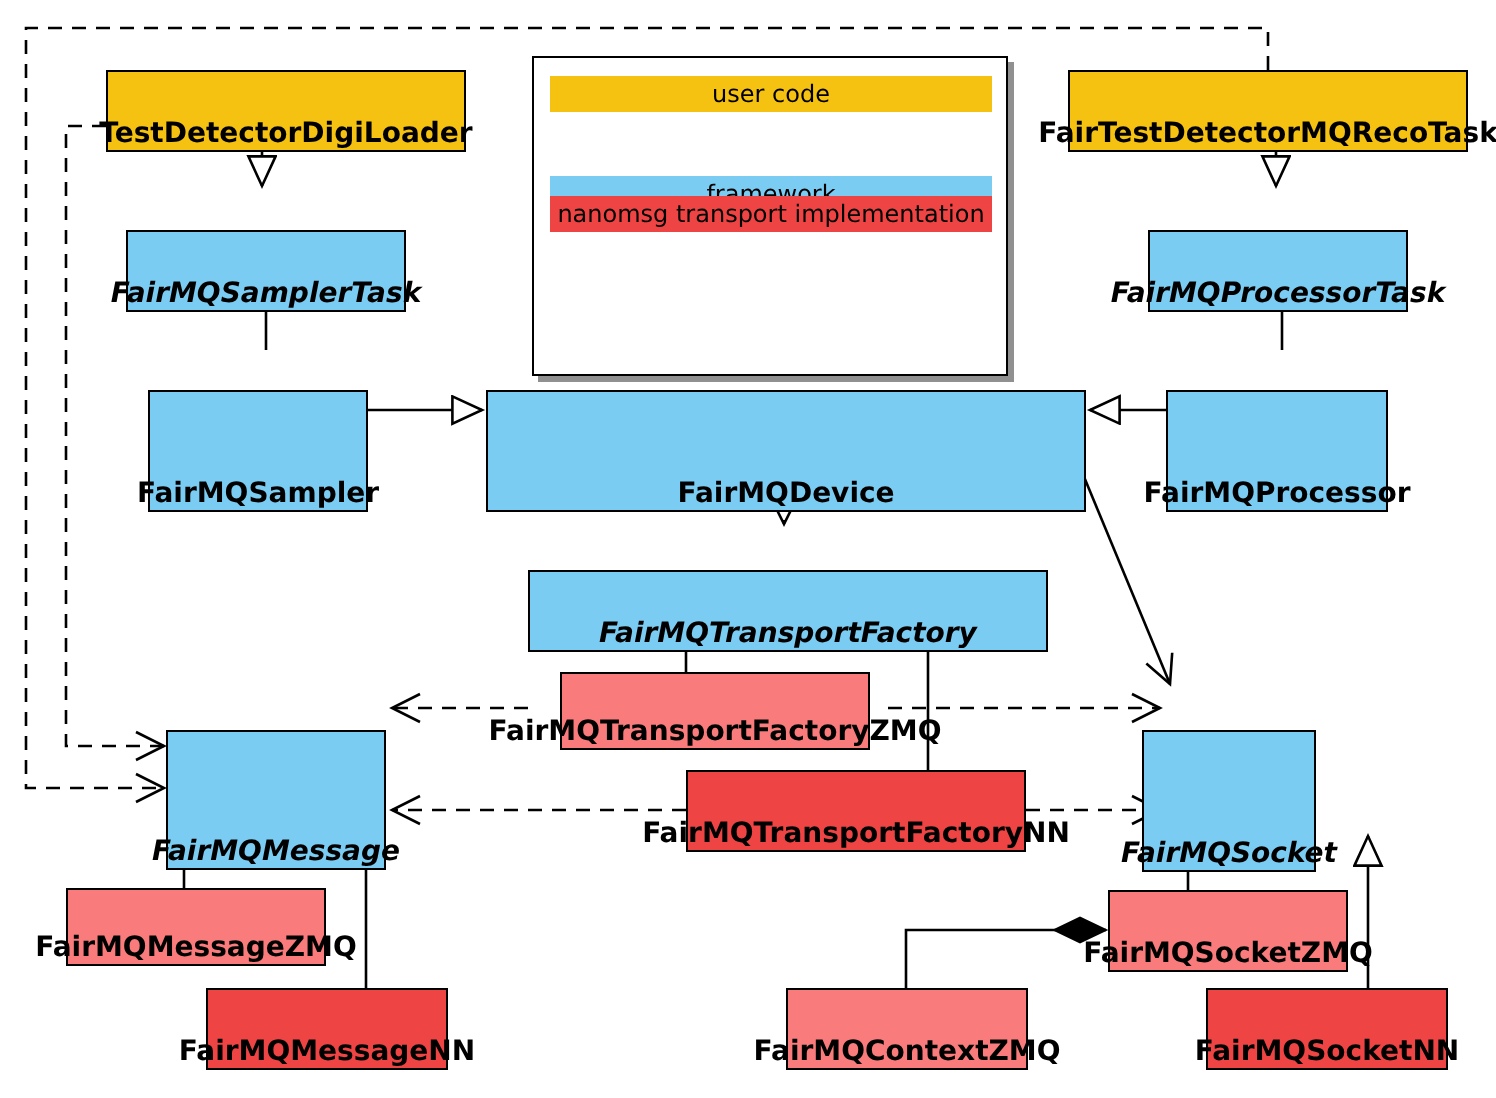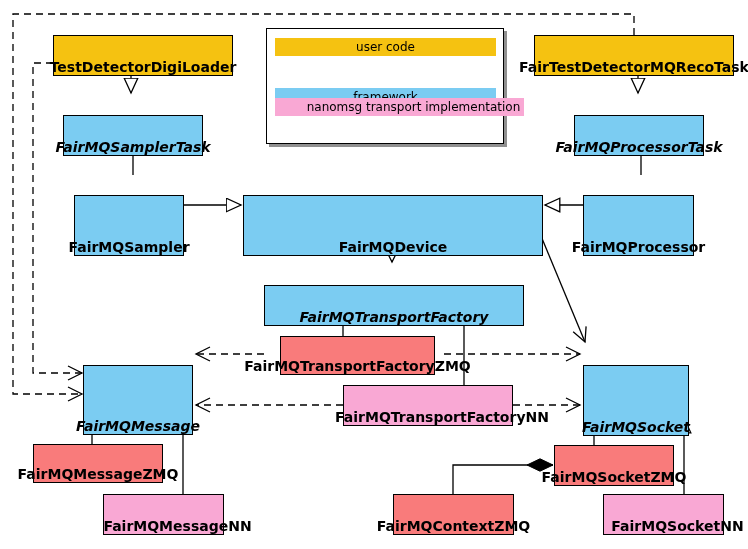--- a/index.html
+++ b/index.html
@@ -16,24 +16,24 @@
     border:1.4px solid #000;
     display:flex;align-items:flex-end;justify-content:center;
     font-size:14px;font-weight:bold;color:#000;
     text-align:center;white-space:nowrap;
     line-height:1.1;
   }
   .abstract{font-style:italic;}
   .cat-user{background:#f5c211;}
   .cat-fw{background:#7bccf2;margin-top:20px;}
   .cat-zmq{background:#f97b7b;}
-  .cat-nn{background:#f9a8d4;padding-left:28px;}
+  .cat-nn{background:#ef4444;}
   .legend{
     position:absolute;z-index:2;
-    left:266px;top:28px;width:238px;height:116px;
+    left:266px;top:28px;width:238px;height:160px;
     box-sizing:border-box;
     background:#ffffff;border:1.5px solid #000;
     box-shadow:3px 3px 0 0 #909090;
     text-align:right;
   }
   .lbar{
     position:absolute;left:8px;width:221px;height:18px;
     display:flex;align-items:center;justify-content:center;
     font-size:12px;font-weight:normal;color:#000;white-space:nowrap;
   }
@@ -141,21 +141,21 @@
 </div>
 
 <div class="node cat-nn" style="left:343px;top:385px;width:170px;height:41px">
   <span>FairMQTransportFactoryNN</span>
 </div>
 
 <div class="node cat-fw abstract" style="left:83px;top:345px;width:110px;height:70px">
   <span>FairMQMessage</span>
 </div>
 
-<div class="node cat-fw abstract" style="left:583px;top:345px;width:106px;height:71px">
+<div class="node cat-fw abstract" style="left:571px;top:345px;width:87px;height:71px">
   <span>FairMQSocket</span>
 </div>
 
 <div class="node cat-zmq" style="left:33px;top:444px;width:130px;height:39px">
   <span>FairMQMessageZMQ</span>
 </div>
 
 <div class="node cat-nn" style="left:103px;top:494px;width:121px;height:41px">
   <span>FairMQMessageNN</span>
 </div>

